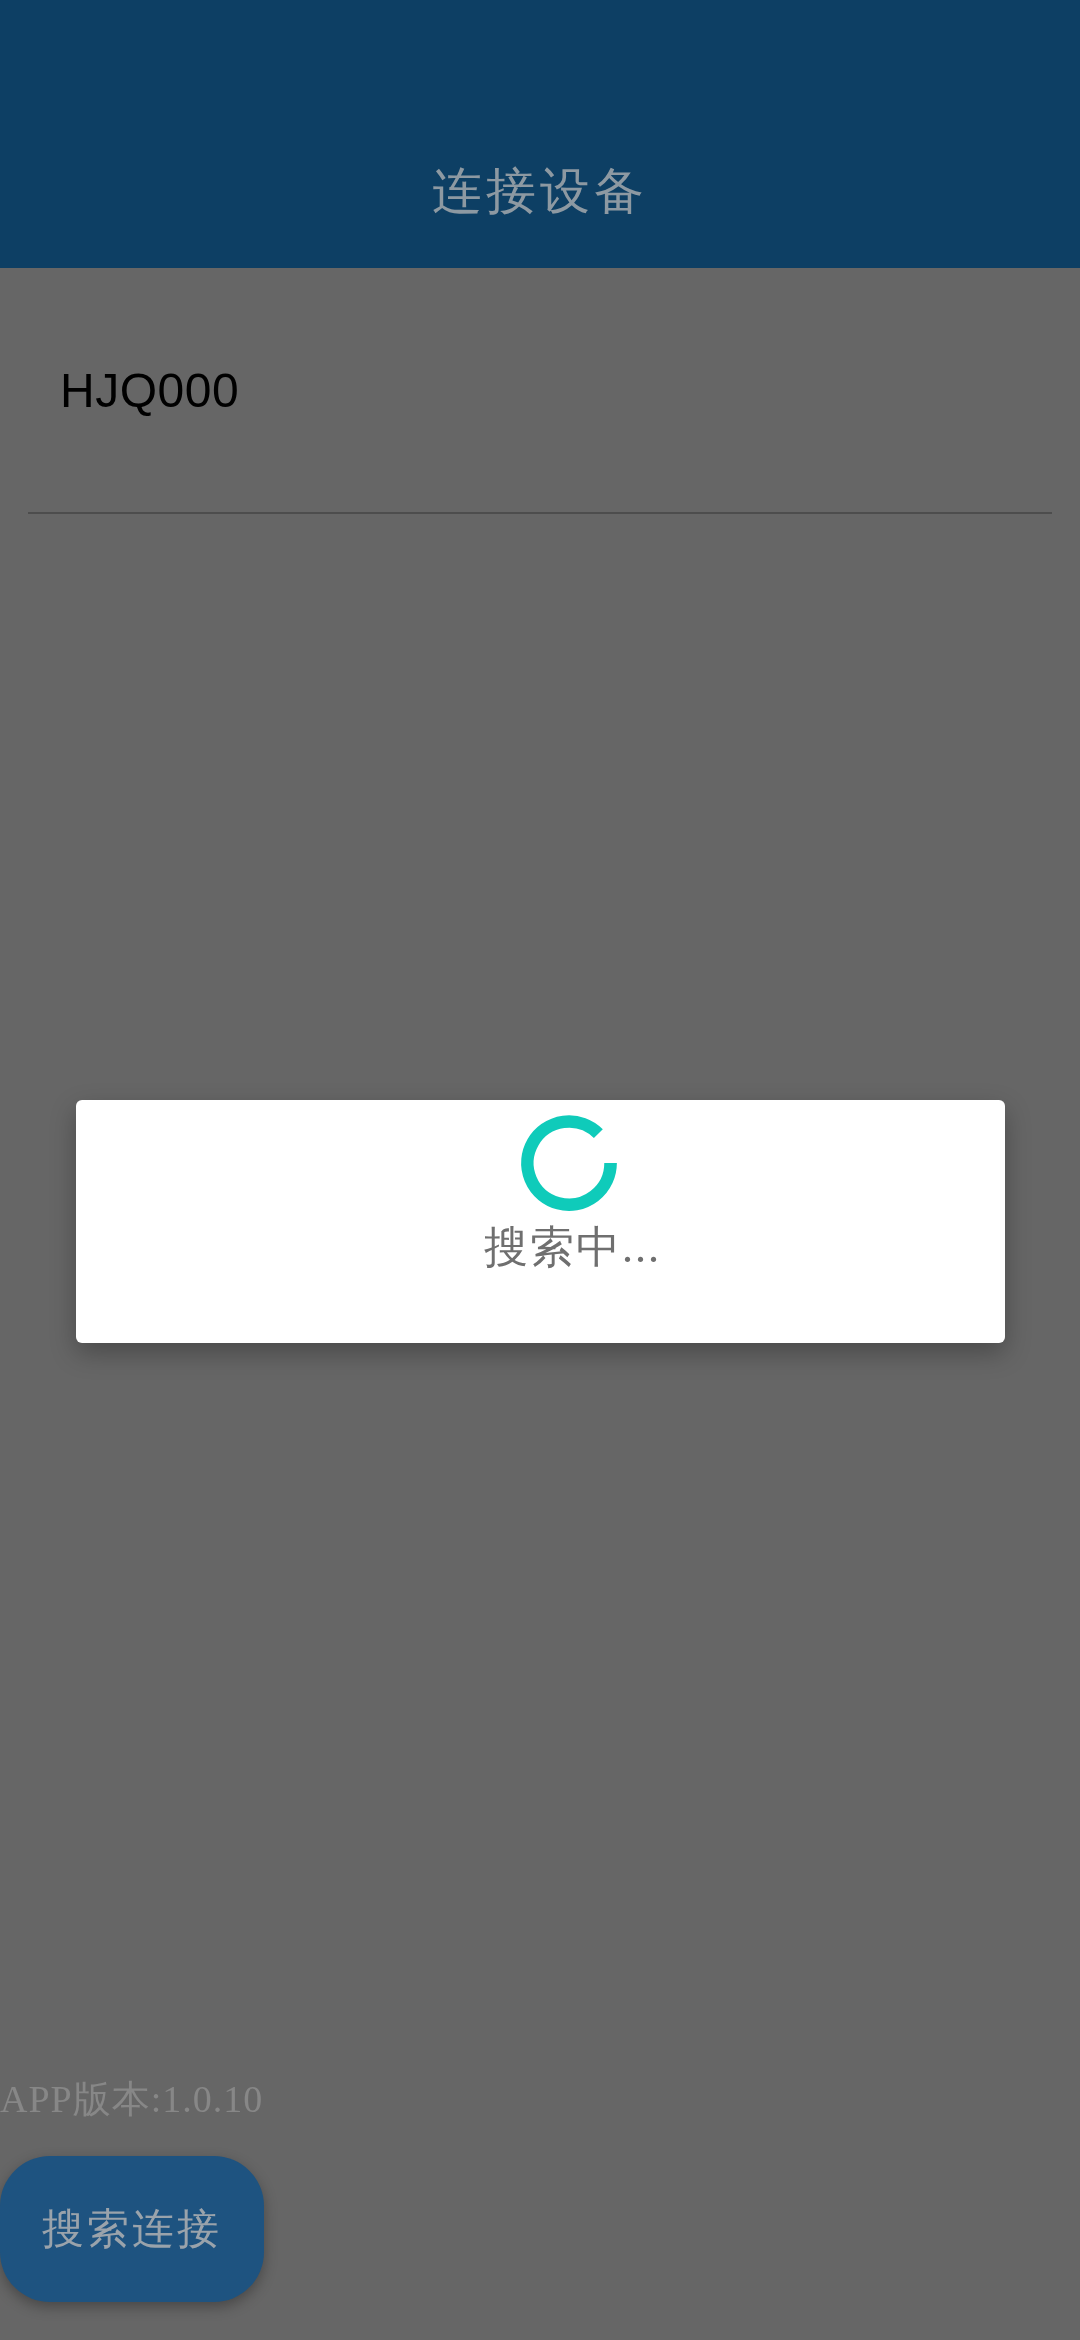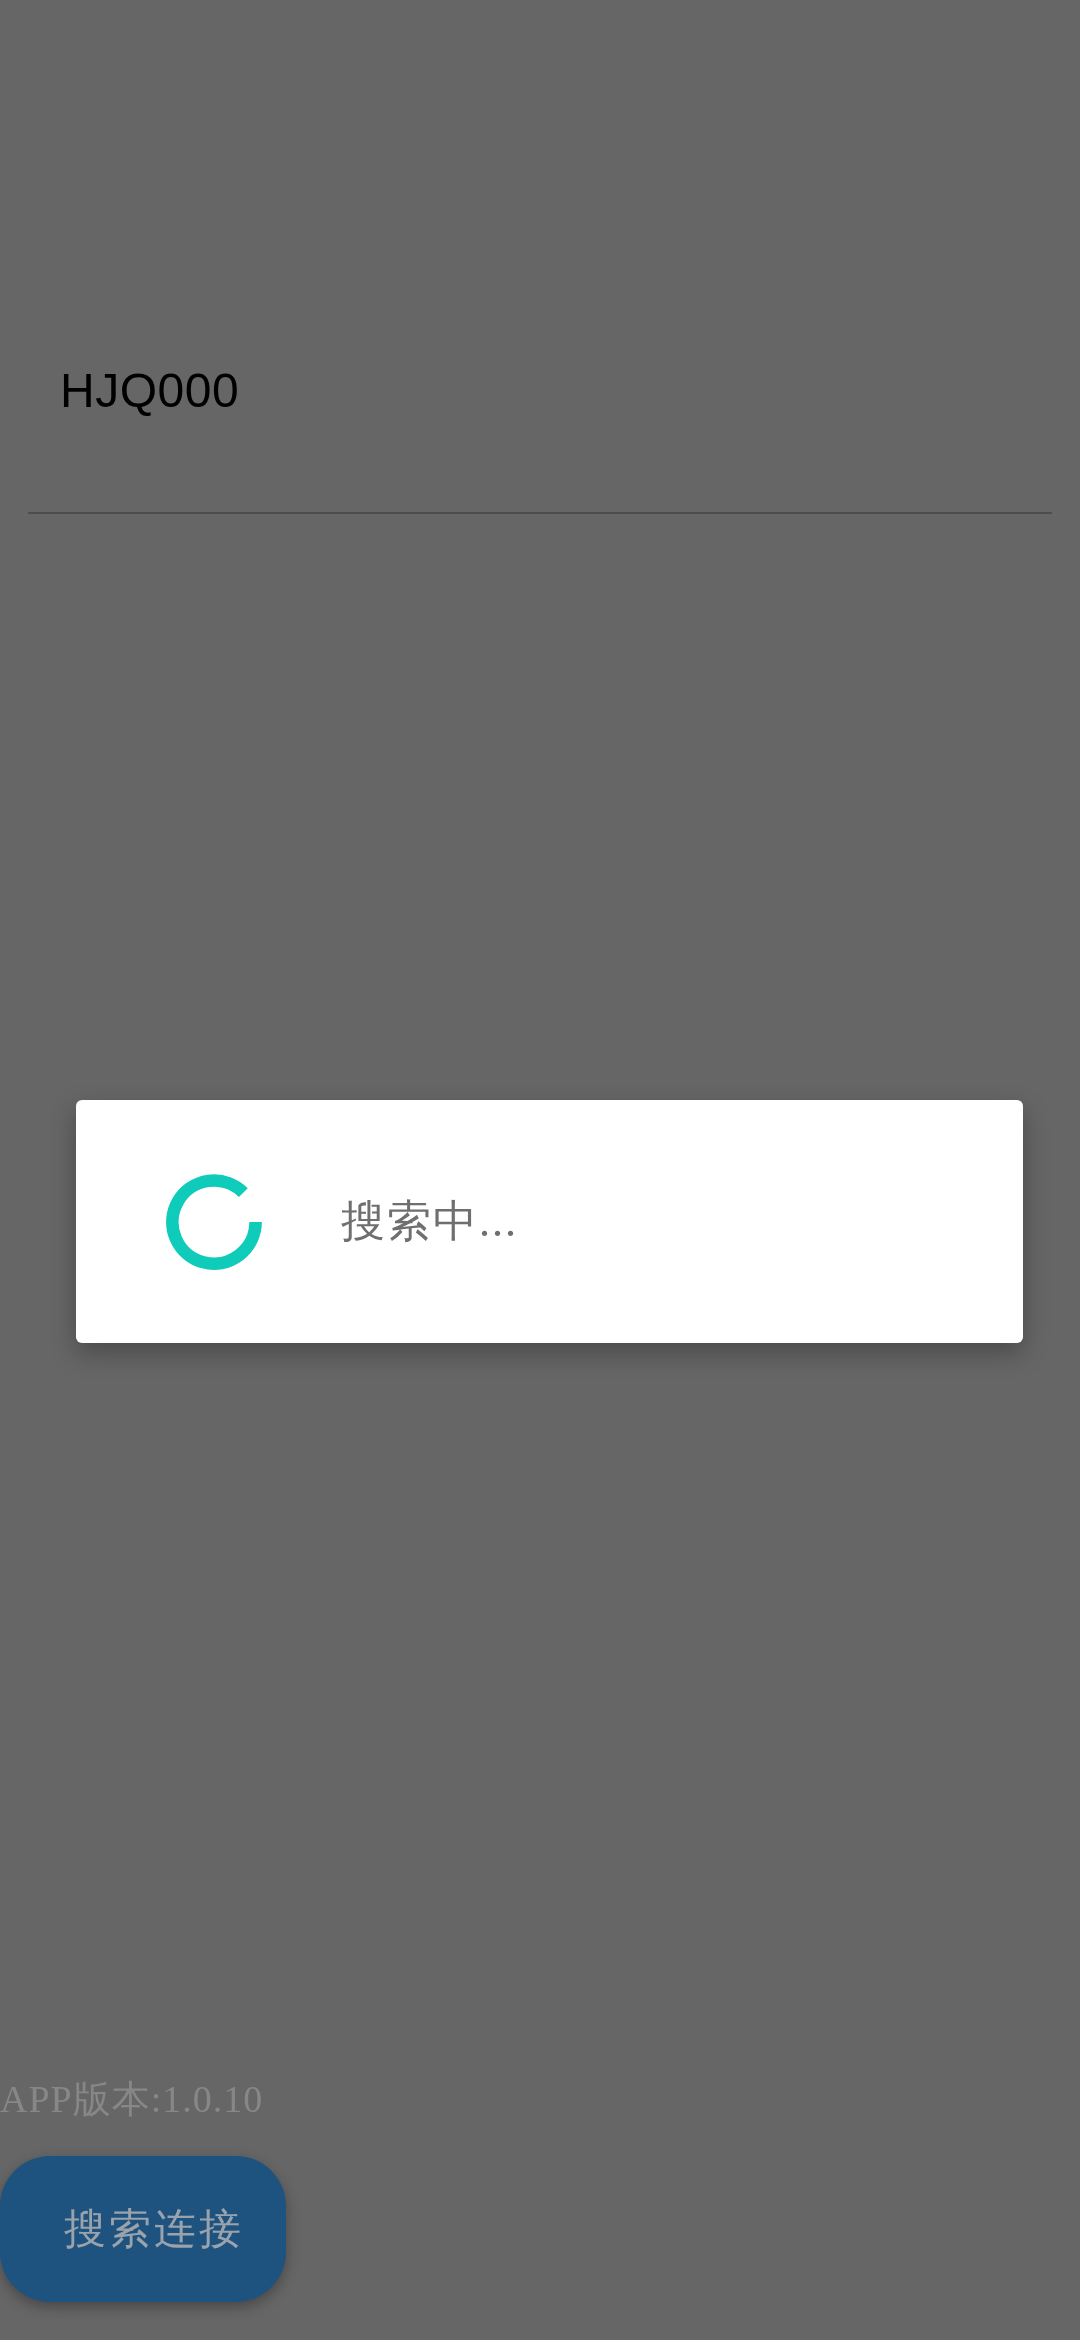--- a/index.html
+++ b/index.html
@@ -130,37 +130,35 @@
     color: #9aa3ab;
     font-family: "Liberation Serif", "DejaVu Serif", serif;
     font-size: 42px;
     letter-spacing: 3px;
     display: flex;
     align-items: center;
     justify-content: center;
     box-shadow: 0 5px 14px rgba(0,0,0,0.30);
     cursor: pointer;
     white-space: nowrap;
-    padding-left: 22px;
   }
 
   
   #searching-dialog {
     position: absolute;
     left: 76px;
     top: 1100px;
     width: 929px;
     height: 243px;
     background: #ffffff;
     border-radius: 6px;
     box-shadow: 0 10px 26px rgba(0,0,0,0.28);
     display: flex;
-    flex-direction: row;
-    align-items: center;
-    padding-left: 18px;
+    flex-direction: column;
+    align-items: center;
   }
 
   #dialog-spinner {
     margin-left: 57px;
     width: 126px;
     height: 126px;
     flex: 0 0 auto;
     display: block;
   }
 
@@ -172,20 +170,23 @@
     color: #6f6f6f;
     letter-spacing: 2px;
     white-space: nowrap;
   }
 </style>
 </head>
 <body>
 
 <div id="screen">
 
+  <div id="app-header">
+    <div id="header-title">连接设备</div>
+  </div>
 
   <div id="device-list">
     <div class="device-row">
       <div class="device-name">HJQ000</div>
       <div class="device-divider"></div>
     </div>
   </div>
 
   <div id="bottom-block">
     <div id="version-text">APP版本:1.0.10</div>

